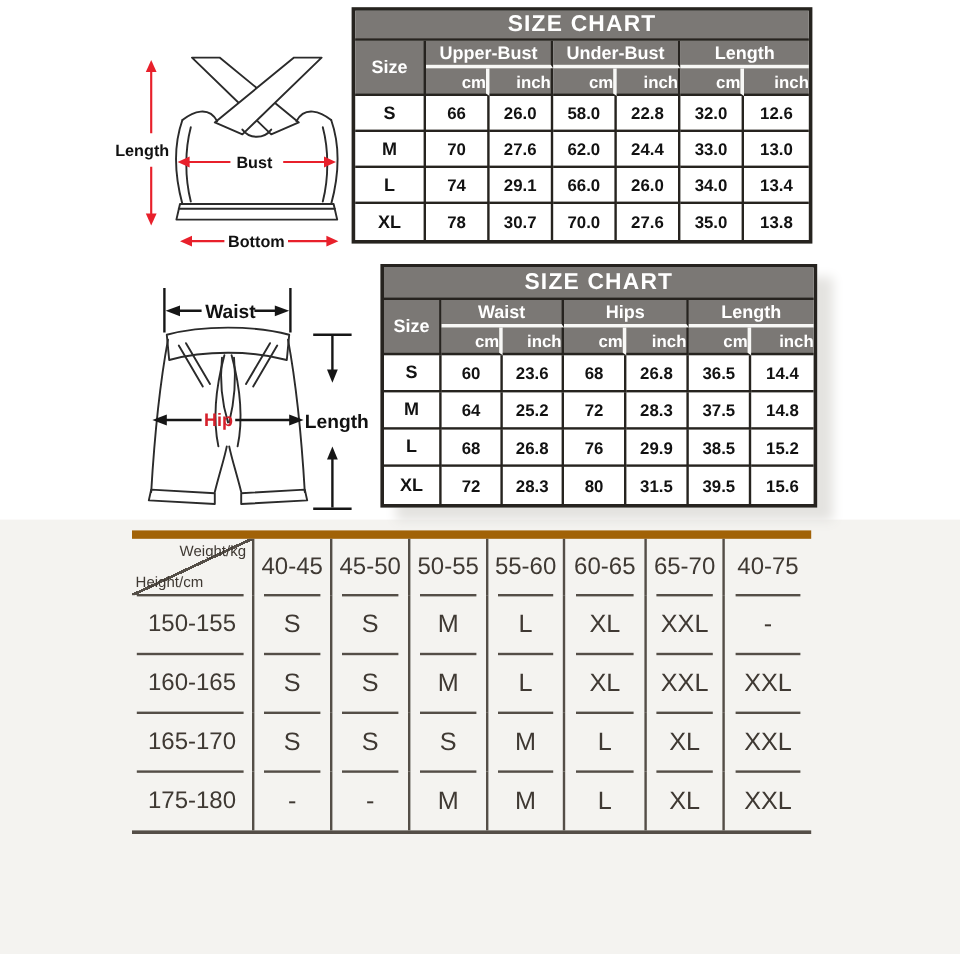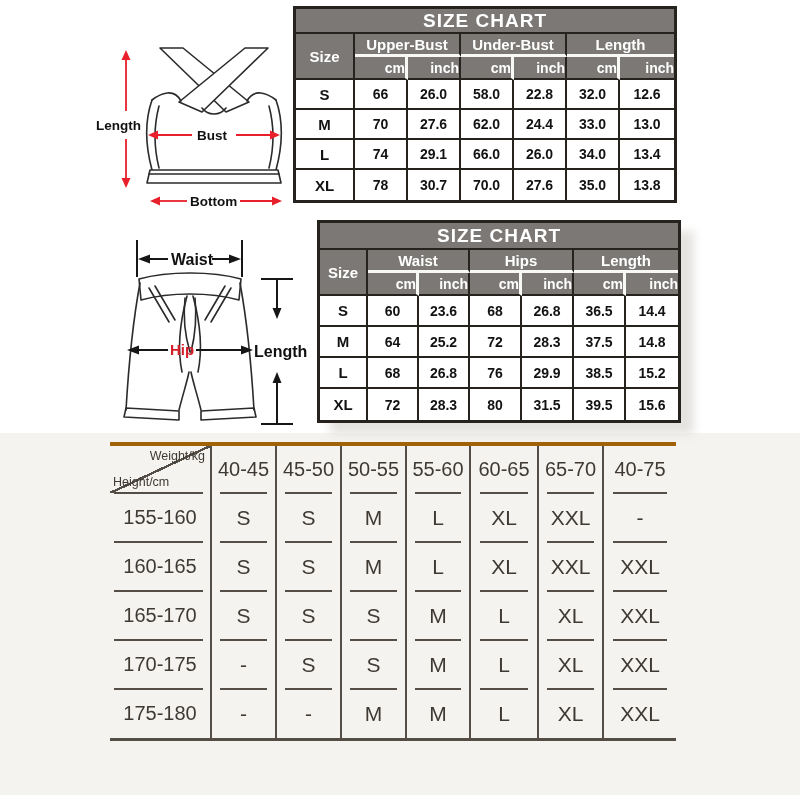--- a/index.html
+++ b/index.html
@@ -29,21 +29,21 @@
   .t1 tr:nth-child(3){height:23px;}
   .t1 tr:nth-child(n+4){height:30px;}
   .t2{left:317px;top:220px;width:358px;box-shadow:13px 11px 9px #e4e3e0;}
   .t2 tr:nth-child(1){height:27px;}
   .t2 tr:nth-child(2){height:23px;}
   .t2 tr:nth-child(3){height:23px;}
   .t2 tr:nth-child(n+4){height:31px;}
 
   
   .matrix{position:absolute;left:110px;top:442px;width:566px;border-collapse:separate;border-spacing:0;
-          table-layout:fixed;border-top:4px solid #a16207;border-bottom:3px solid #544e47;color:#3f3933;}
+          table-layout:fixed;border-top:7px solid #a16207;border-bottom:3px solid #544e47;color:#3f3933;}
   .matrix td{border-right:2px solid #544e47;text-align:center;vertical-align:middle;
              position:relative;padding:0;font-size:21px;}
   .matrix tr td:last-child{border-right:none;}
   .matrix tr:not(:last-child) td::after{content:"";position:absolute;left:13%;right:13%;bottom:-1px;
              border-bottom:2px solid #544e47;}
   .matrix tr:not(:last-child) td.hcol::after{left:4%;right:7%;}
   .matrix tr:first-child{height:47px;}
   .matrix tr:not(:first-child){height:49px;}
   .matrix .hcol{font-size:20px;}
   .matrix .whead{font-size:20px;}
@@ -316,21 +316,21 @@
           </td>
           <td class="whead">40-45</td>
           <td class="whead">45-50</td>
           <td class="whead">50-55</td>
           <td class="whead">55-60</td>
           <td class="whead">60-65</td>
           <td class="whead">65-70</td>
           <td class="whead">40-75</td>
         </tr>
         <tr>
-          <td class="hcol">155-160</td>
+          <td class="hcol">150-155</td>
           <td>S</td>
           <td>S</td>
           <td>M</td>
           <td>L</td>
           <td>XL</td>
           <td>XXL</td>
           <td>-</td>
         </tr>
         <tr>
           <td class="hcol">160-165</td>
@@ -338,30 +338,20 @@
           <td>S</td>
           <td>M</td>
           <td>L</td>
           <td>XL</td>
           <td>XXL</td>
           <td>XXL</td>
         </tr>
         <tr>
           <td class="hcol">165-170</td>
           <td>S</td>
-          <td>S</td>
-          <td>S</td>
-          <td>M</td>
-          <td>L</td>
-          <td>XL</td>
-          <td>XXL</td>
-        </tr>
-        <tr>
-          <td class="hcol">170-175</td>
-          <td>-</td>
           <td>S</td>
           <td>S</td>
           <td>M</td>
           <td>L</td>
           <td>XL</td>
           <td>XXL</td>
         </tr>
         <tr>
           <td class="hcol">175-180</td>
           <td>-</td>

